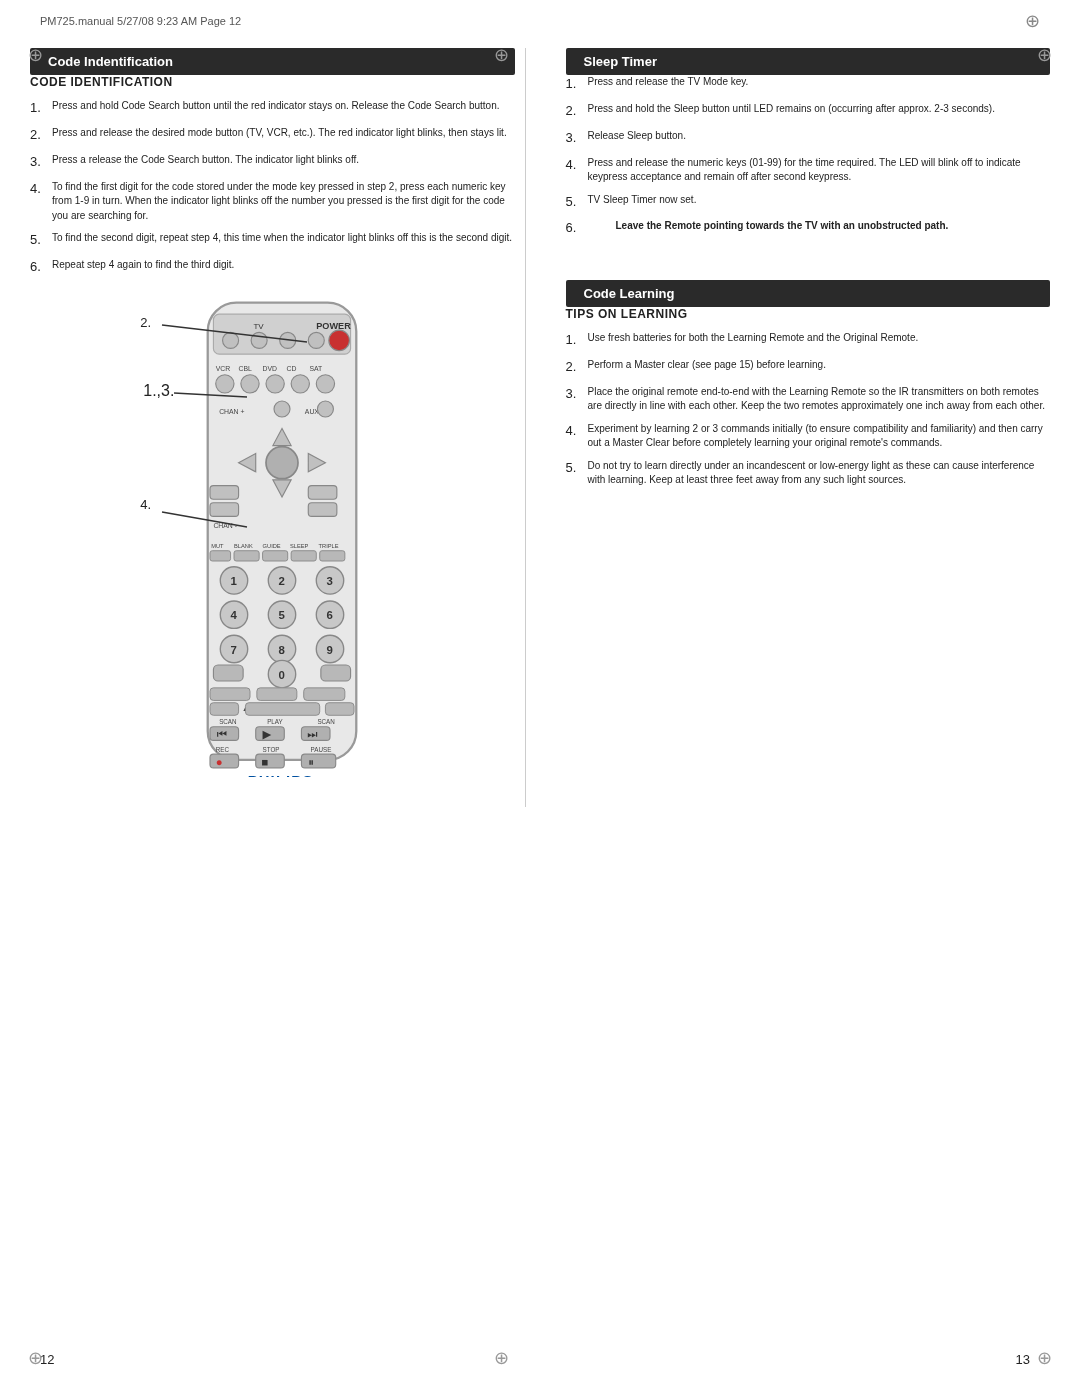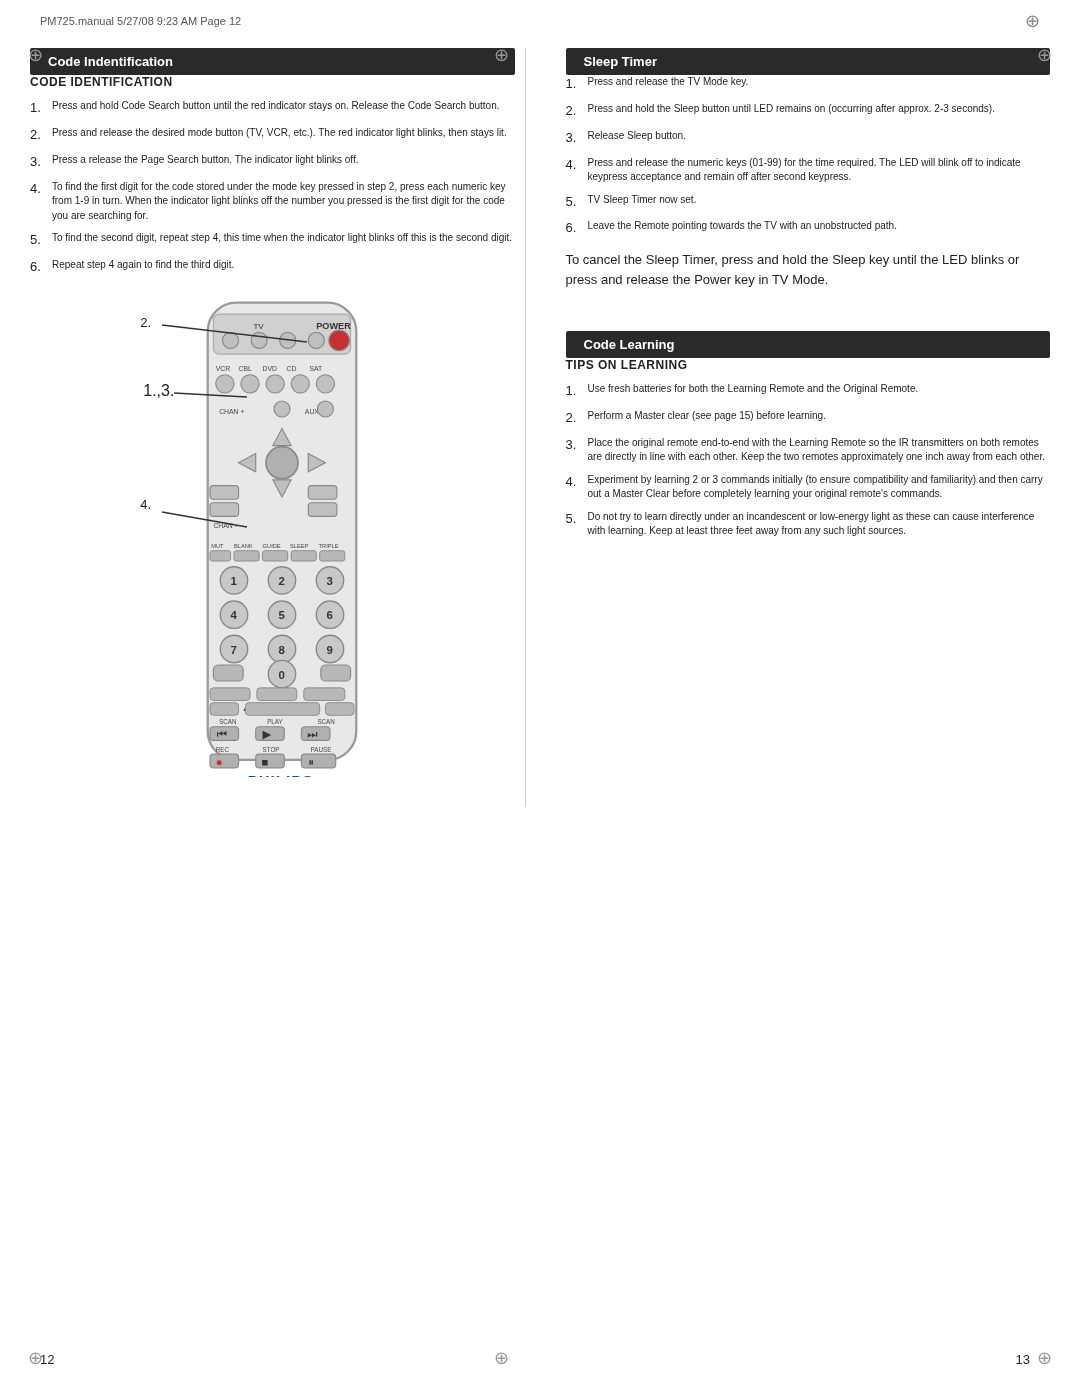--- a/index.html
+++ b/index.html
@@ -87,21 +87,22 @@
       min-width: 22px;
       font-size: 13px;
     }
     .content-list li .text {
       flex: 1;
       font-size: 10px;
     }
 
     
     .bold-item {
-      font-weight: normal;
+      font-weight: bold;
+      margin-left: 28px;
     }
 
     
     .remote-area {
       position: relative;
       width: 100%;
       margin-top: 20px;
       display: flex;
       justify-content: center;
     }
@@ -160,21 +161,21 @@
         <li>
           <span class="num">1.</span>
           <span class="text">Press and hold Code Search button until the red indicator stays on. Release the Code Search button.</span>
         </li>
         <li>
           <span class="num">2.</span>
           <span class="text">Press and release the desired mode button (TV, VCR, etc.). The red indicator light blinks, then stays lit.</span>
         </li>
         <li>
           <span class="num">3.</span>
-          <span class="text">Press a release the Page Search button. The indicator light blinks off.</span>
+          <span class="text">Press a release the Code Search button. The indicator light blinks off.</span>
         </li>
         <li>
           <span class="num">4.</span>
           <span class="text">To find the first digit for the code stored under the mode key pressed in step 2, press each numeric key from 1-9 in turn. When the indicator light blinks off the number you pressed is the first digit for the code you are searching for.</span>
         </li>
         <li>
           <span class="num">5.</span>
           <span class="text">To find the second digit, repeat step 4, this time when the indicator light blinks off this is the second digit.</span>
         </li>
         <li>
@@ -350,21 +351,20 @@
         <li>
           <span class="num">5.</span>
           <span class="text">TV Sleep Timer now set.</span>
         </li>
         <li>
           <span class="num">6.</span>
           <span class="text bold-item">Leave the Remote pointing towards the TV with an unobstructed path.</span>
         </li>
       </ol>
 
-      <p class="para-text">To cancel the Sleep Timer, press and hold the Sleep key until the LED blinks or press and release the Power key in TV Mode.</p>
 
       <div style="height: 30px;"></div>
 
       <div class="section-header">Code Learning</div>
 
       <div class="section-title">TIPS ON LEARNING</div>
 
       <ol class="content-list">
         <li>
           <span class="num">1.</span>

